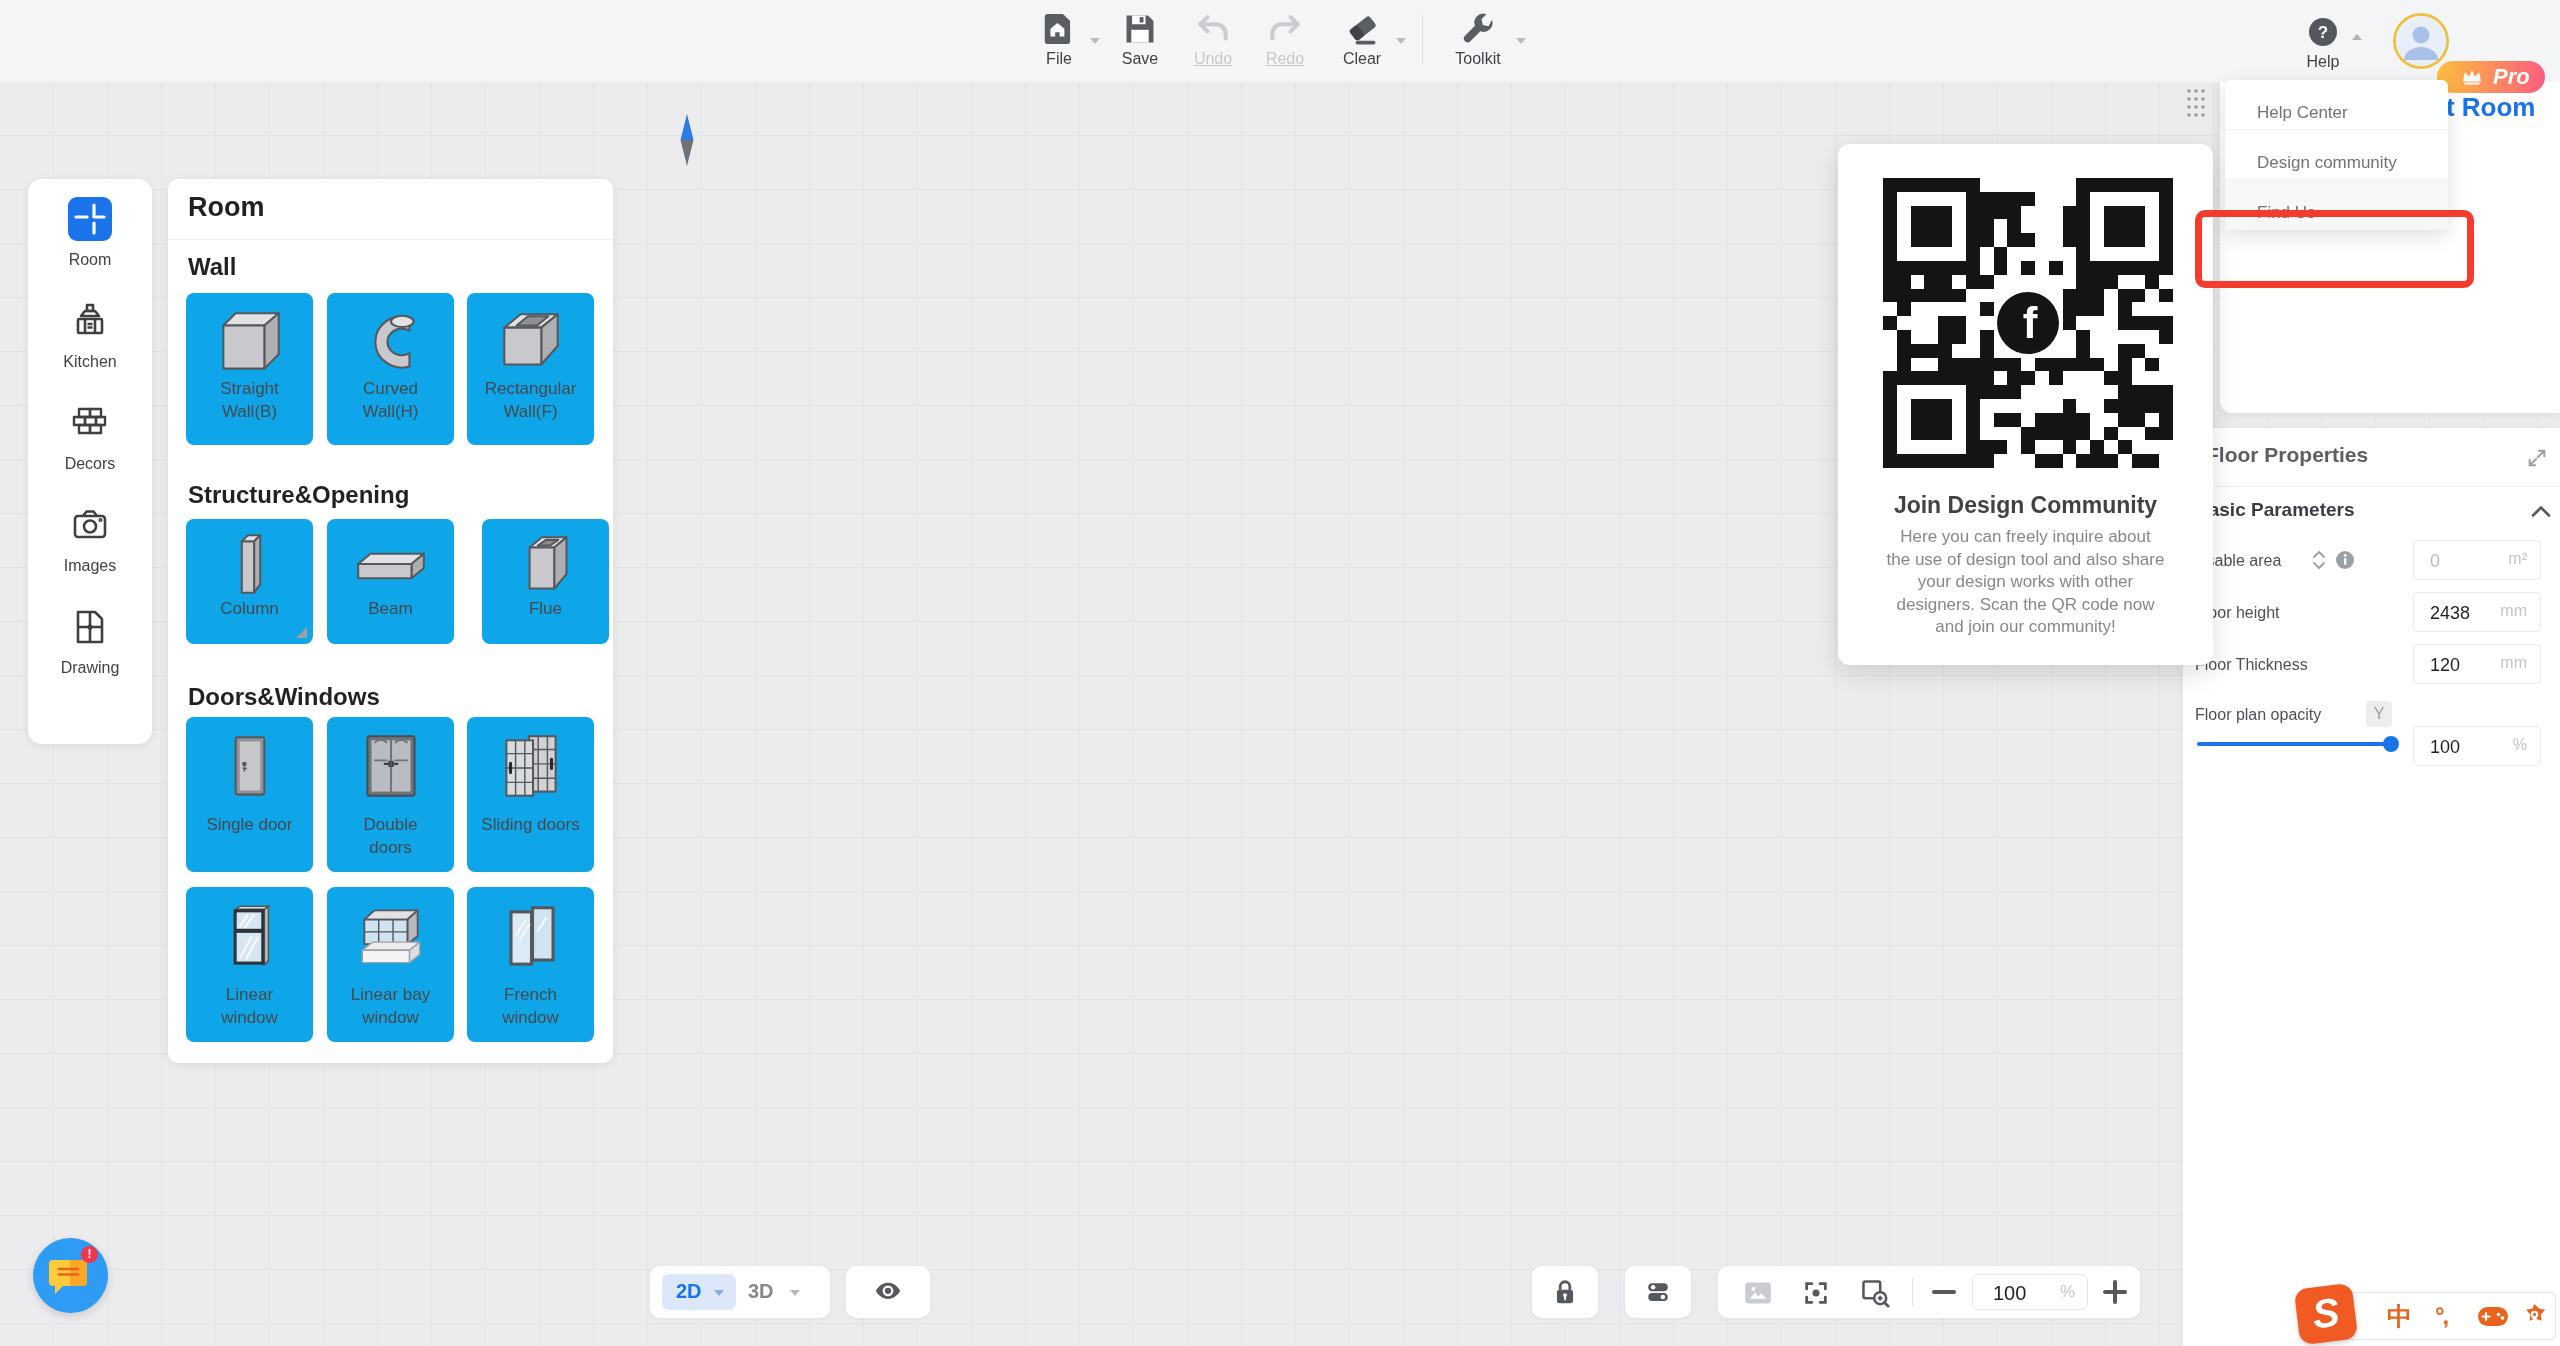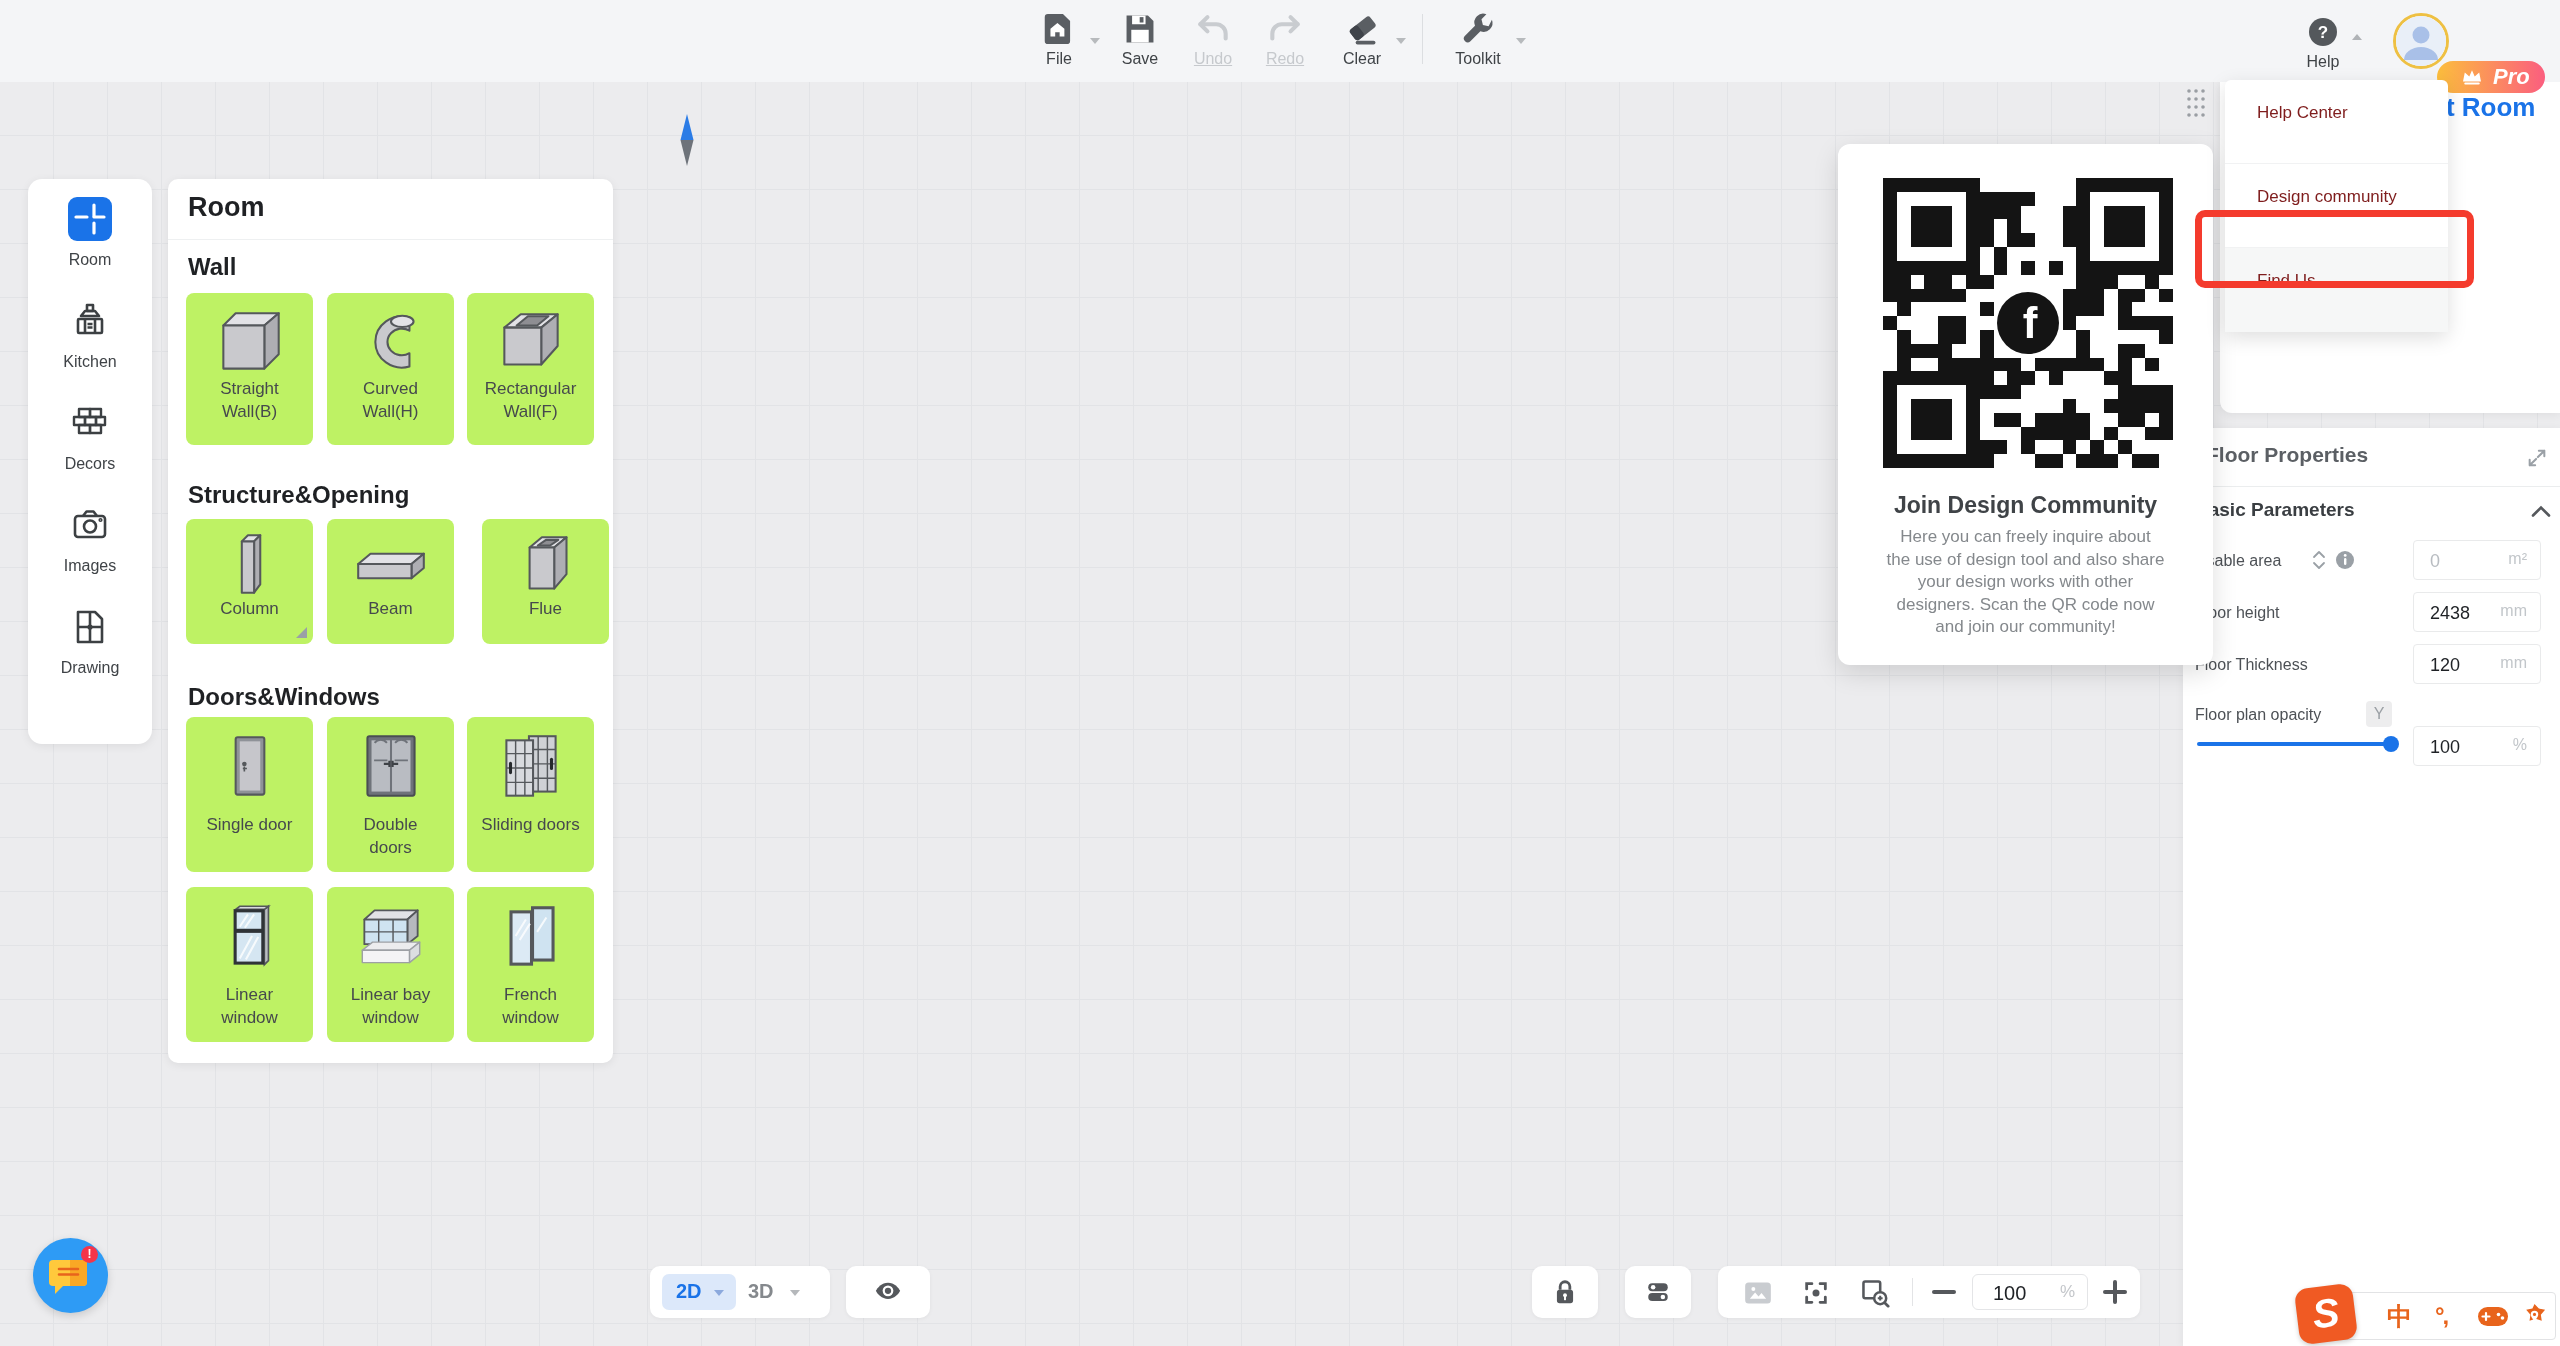--- a/index.html
+++ b/index.html
@@ -26,29 +26,29 @@
   .card{background:#fff;box-shadow:0 2px 10px rgba(0,0,0,.07);}
   
   .sidebar{left:28px;top:179px;width:124px;height:565px;border-radius:14px;z-index:10;display:flex;flex-direction:column;align-items:center;padding-top:17px;box-sizing:border-box;}
   .side-item{width:100%;height:102px;text-align:center;cursor:pointer;}
   .side-item .slabel{display:block;margin-top:5px;font-size:16px;color:#3f4347;}
   
   .room-panel{left:168px;top:179px;width:445px;height:884px;border-radius:10px;z-index:10;}
   .rp-title{position:absolute;left:20px;top:13px;font-size:27px;font-weight:bold;color:#1f2124;}
   .rp-divider{position:absolute;left:0;top:60px;width:445px;height:1px;background:#eef0f1;}
   .rp-section{position:absolute;left:20px;font-size:24px;font-weight:bold;color:#1f2124;}
-  .tile{position:absolute;width:127px;background:#bef264;border-radius:8px;text-align:center;cursor:pointer;}
+  .tile{position:absolute;width:127px;background:#0ea5e9;border-radius:8px;text-align:center;cursor:pointer;}
   .tile .tile-label{position:absolute;left:50%;transform:translateX(-50%);width:100px;font-size:17px;line-height:23px;color:#46494d;}
   .tile svg{margin-top:12px;}
   .corner-tri{position:absolute;right:6px;bottom:6px;width:0;height:0;border-left:11px solid transparent;border-bottom:11px solid #9aa0a6;}
   
   .tr-panel{left:2220px;top:80px;width:340px;height:333px;background:#fff;border-radius:0 0 0 12px;box-shadow:0 2px 10px rgba(0,0,0,.06);z-index:10;}
   .select-room{left:2378px;top:92px;font-size:26px;font-weight:bold;color:#1a73e8;z-index:11;cursor:pointer;}
   .dropdown{left:2225px;top:80px;width:223px;background:#fff;border-radius:6px;box-shadow:0 6px 20px rgba(0,0,0,.13);z-index:40;}
-  .dd-item{height:84px;line-height:66px;padding-left:32px;font-size:17px;color:#7f1d1d;cursor:pointer;box-sizing:border-box;}
+  .dd-item{height:50px;line-height:66px;padding-left:32px;font-size:17px;color:#737373;cursor:pointer;box-sizing:border-box;}
   .dd-item.sep{border-bottom:1px solid #f1f2f3;}
   .dd-item.hl{background:#f6f7f7;}
   .red-box{left:2195px;top:210px;width:265px;height:64px;border:7px solid #f43b2d;border-radius:10px;z-index:60;pointer-events:none;}
   .grip{left:2184px;top:86px;z-index:12;cursor:grab;}
   
   .qr-card{left:1838px;top:144px;width:375px;height:521px;border-radius:12px;box-shadow:0 8px 26px rgba(0,0,0,.13);z-index:30;}
   .qr-title{position:absolute;left:0;top:348px;width:375px;text-align:center;font-size:23px;font-weight:bold;color:#3f4347;}
   .qr-desc{position:absolute;left:15px;top:382px;width:345px;text-align:center;font-size:17px;line-height:22.5px;color:#84888c;}
   
   .fp-panel{left:2183px;top:428px;width:377px;height:918px;background:#fff;border-radius:12px 0 0 0;box-shadow:0 2px 10px rgba(0,0,0,.06);z-index:10;}

